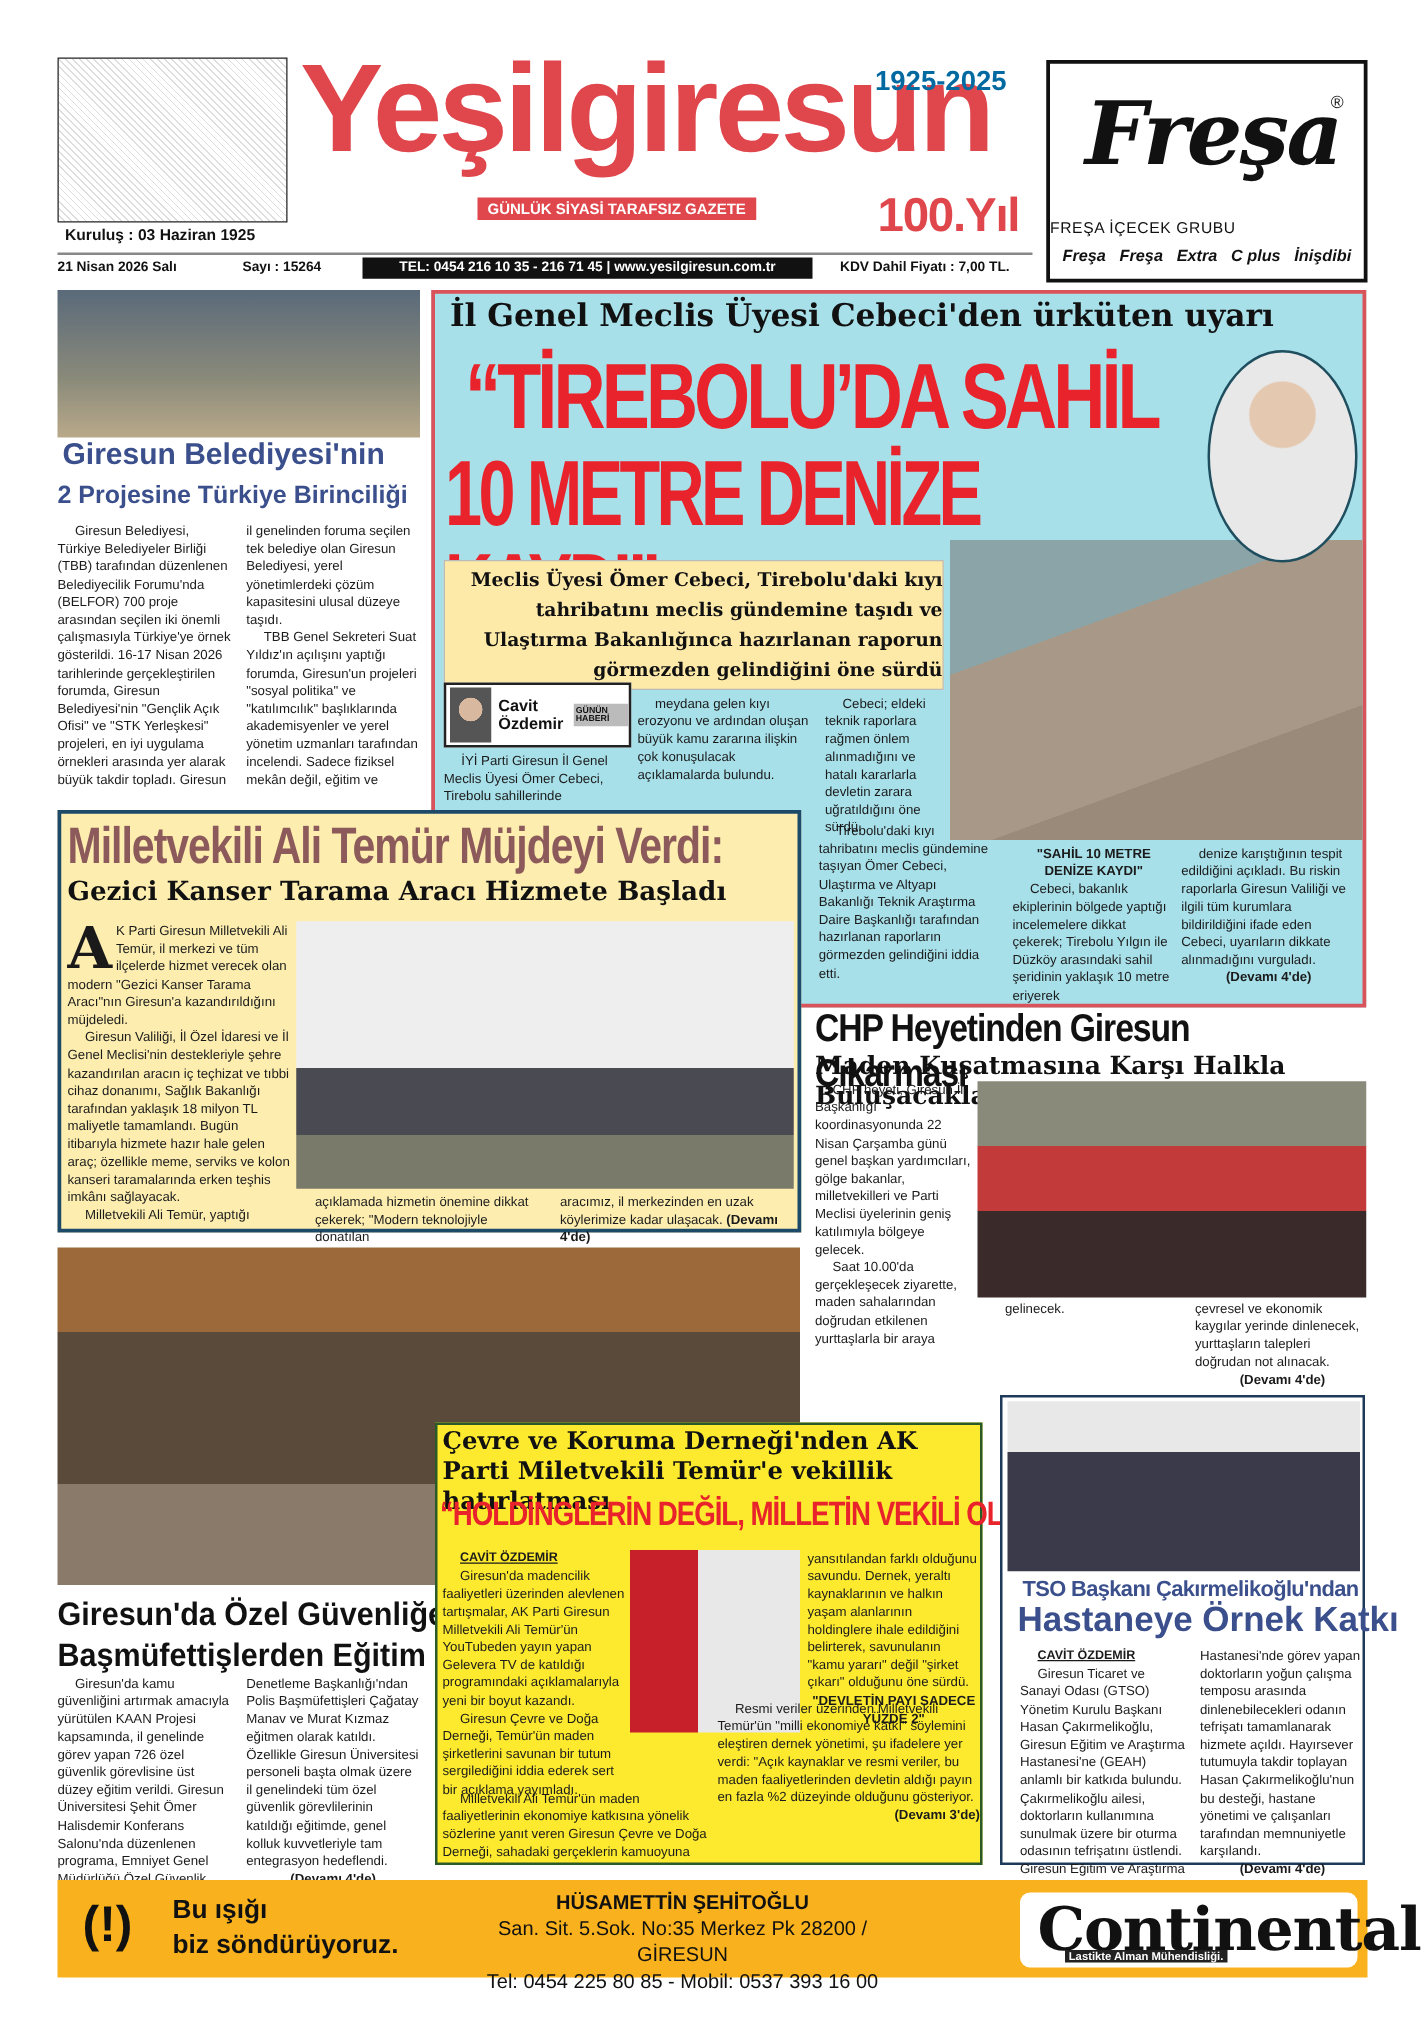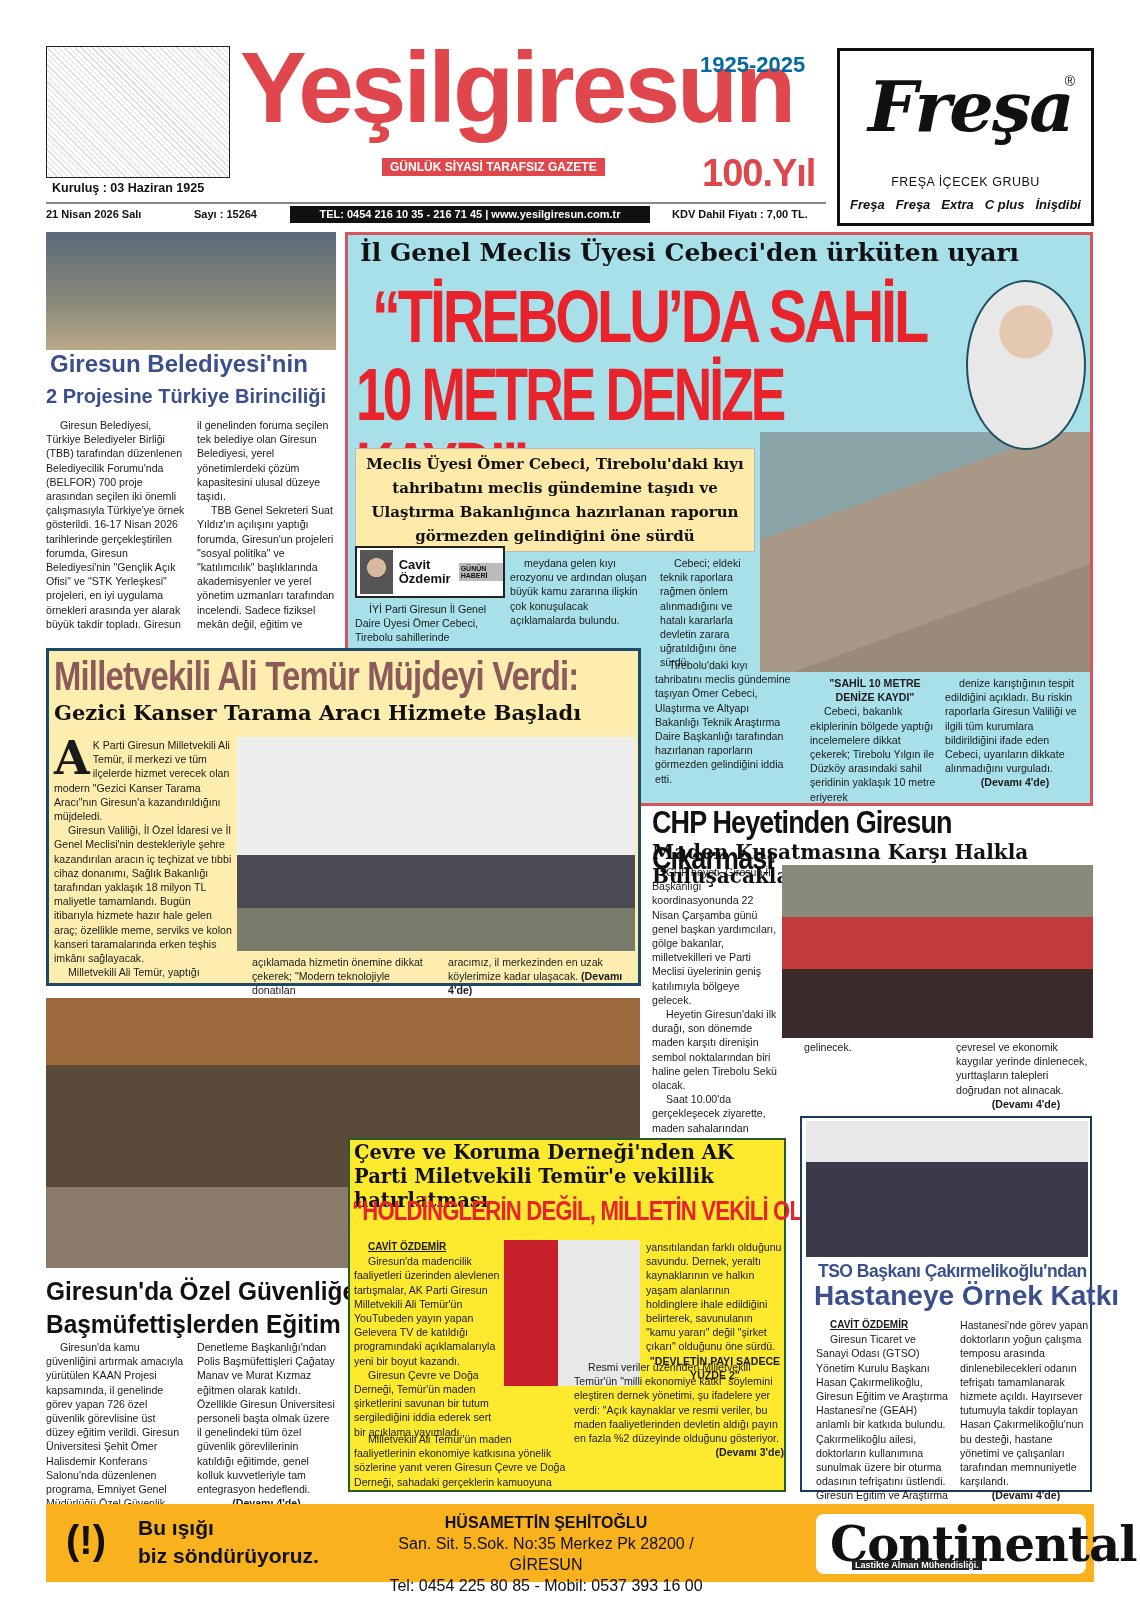--- a/index.html
+++ b/index.html
@@ -18,35 +18,35 @@
 #slogan{left:382px;top:158px;background:#e0474c;color:#fff;font-size:12px;font-weight:bold;padding:2px 8px}
 #hundred{left:702px;top:152px;font-size:38px;font-weight:bold;color:#e0474c;letter-spacing:-1px}
 #topline{left:46px;top:202px;width:780px;height:2px;background:#888}
 #date{left:46px;top:208px;font-size:11px;font-weight:bold}
 #issue{left:194px;top:208px;font-size:11px;font-weight:bold}
 #tel{left:290px;top:206px;width:360px;height:17px;background:#111;color:#fff;font-size:11px;font-weight:bold;text-align:center;line-height:17px}
 #price{left:672px;top:208px;font-size:11px;font-weight:bold}
 #fresa{left:837px;top:48px;width:257px;height:178px;border:3px solid #111;background:#fff}
 #fresa .big{position:absolute;left:28px;top:14px;font-size:70px;font-weight:bold;font-style:italic;font-family:"DejaVu Serif",serif;letter-spacing:-2px}
 #fresa .reg{position:absolute;right:16px;top:22px;font-size:14px}
-#fresa .grp{position:absolute;left:0;width:100%;top:124px;text-align:center;font-size:12.5px;letter-spacing:0.5px}
+#fresa .grp{position:absolute;left:0;width:100%;top:124px;text-align:left;font-size:12.5px;letter-spacing:0.5px}
 #fresa .brands{position:absolute;left:10px;right:10px;top:146px;display:flex;justify-content:space-between;font-size:13px;font-weight:bold;font-style:italic}
 
 #p1{left:46px;top:232px;width:290px;height:118px;background:linear-gradient(#5a6a7a,#8a8a7a 60%,#b9a98a)}
 #h1a{left:50px;top:350px;font-size:24px;font-weight:bold;color:#3a4f8c;font-family:"Liberation Sans",sans-serif}
 #h1b{left:46px;top:385px;font-size:20px;font-weight:bold;color:#3a4f8c}
 #t1{left:46px;top:418px;width:290px;height:226px}
 
 #mainbox{left:345px;top:232px;width:748px;height:574px;border:3px solid #d9545a;background:#a8e0ea}
 #kicker{left:360px;top:238px;font-size:25px;font-weight:bold;font-family:"DejaVu Serif",serif;color:#111}
 #mh1{left:372px;top:280px;font-size:74px;font-weight:bold;color:#e8232b;letter-spacing:-4px;font-family:"Liberation Sans",sans-serif;line-height:74px;transform:scaleX(0.78);transform-origin:left top}
 #mh2{left:356px;top:358px;font-size:74px;font-weight:bold;color:#e8232b;letter-spacing:-4px;line-height:74px;transform:scaleX(0.72);transform-origin:left top}
 #ceb-photo{left:966px;top:280px;width:120px;height:170px;border-radius:50%;border:2px solid #1f4e5f;background:radial-gradient(circle at 50% 30%,#e5c8b0 0 20%,#e8e8e8 21% 100%)}
 #beach{left:760px;top:432px;width:330px;height:240px;background:linear-gradient(160deg,#8ba4a8 0 30%,#a89888 30% 70%,#9a8a7a 70%)}
-#deck{left:355px;top:448px;width:400px;height:104px;background:#fde9a8;border:1px solid #bbb;text-align:center;font-family:"DejaVu Serif",serif;font-weight:bold;font-size:15px;line-height:24px;padding-top:3px}
+#deck{left:355px;top:448px;width:400px;height:104px;background:#fde9a8;border:1px solid #bbb;text-align:right;font-family:"DejaVu Serif",serif;font-weight:bold;font-size:15px;line-height:24px;padding-top:3px}
 #byline{left:355px;top:546px;width:150px;height:52px;background:#fff;border:2px solid #222;display:flex;align-items:center}
 #byline .ph{width:44px;height:44px;background:radial-gradient(circle at 50% 40%,#d9b8a0 0 30%,#555 31%);margin-left:3px}
 #byline .nm{font-weight:bold;font-size:13px;line-height:14px;margin-left:6px}
 #byline .tag{font-size:7px;font-weight:bold;margin-left:8px;background:#bbb;padding:2px}
 #c1{left:355px;top:602px;width:150px}
 #c2{left:510px;top:556px;width:140px}
 #c3{left:660px;top:556px;width:100px}
 #c4{left:655px;top:658px;width:140px}
 #c5{left:810px;top:676px;width:130px}
 #c6{left:945px;top:676px;width:140px}
@@ -140,21 +140,21 @@
 <div class="abs" id="mh1">“TİREBOLU’DA SAHİL</div>
 <div class="abs" id="mh2">10 METRE DENİZE KAYDI”</div>
 <div class="abs photo" id="ceb-photo"></div>
 <div class="abs" id="deck">Meclis Üyesi Ömer Cebeci, Tirebolu'daki kıyı tahribatını meclis gündemine taşıdı ve Ulaştırma Bakanlığınca hazırlanan raporun görmezden gelindiğini öne sürdü</div>
 <div class="abs" id="byline">
  <div class="ph"></div>
  <div class="nm"><span>Cavit</span><br><span>Özdemir</span></div>
  <span class="tag">GÜNÜN HABERİ</span>
 </div>
 <div class="abs txt" id="c1">
-    <p>İYİ Parti Giresun İl Genel Daire Üyesi Ömer Cebeci, Tirebolu sahillerinde</p>
+    <p>İYİ Parti Giresun İl Genel Meclis Üyesi Ömer Cebeci, Tirebolu sahillerinde</p>
   </div>
 <div class="abs txt" id="c2">
     <p>meydana gelen kıyı erozyonu ve ardından oluşan büyük kamu zararına ilişkin çok konuşulacak açıklamalarda bulundu.</p>
   </div>
 <div class="abs txt" id="c3">
     <p>Cebeci; eldeki teknik raporlara rağmen önlem alınmadığını ve hatalı kararlarla devletin zarara uğratıldığını öne sürdü.</p>
   </div>
 <div class="abs txt" id="c4">
     <p>Tirebolu'daki kıyı tahribatını meclis gündemine taşıyan Ömer Cebeci, Ulaştırma ve Altyapı Bakanlığı Teknik Araştırma Daire Başkanlığı tarafından hazırlanan raporların görmezden gelindiğini iddia etti.</p>
   </div>
@@ -178,21 +178,20 @@
  <p>Milletvekili Ali Temür, yaptığı</p>
 </div>
 <div class="abs txt" id="tc2"><span>açıklamada hizmetin önemine dikkat çekerek; "Modern teknolojiyle donatılan</span></div>
 <div class="abs txt" id="tc3"><span>aracımız, il merkezinden en uzak köylerimize kadar ulaşacak.</span> <b>(Devamı 4'de)</b></div>
 
 <div class="abs" id="ch1">CHP Heyetinden Giresun Çıkarması</div>
 <div class="abs" id="ch2">Maden Kuşatmasına Karşı Halkla Buluşacaklar</div>
 <div class="abs photo" id="chpphoto"></div>
 <div class="abs txt" id="cc1">
  <p>CHP heyeti, Giresun İl Başkanlığı koordinasyonunda 22 Nisan Çarşamba günü genel başkan yardımcıları, gölge bakanlar, milletvekilleri ve Parti Meclisi üyelerinin geniş katılımıyla bölgeye gelecek.</p>
- <p>Heyetin Giresun'daki ilk durağı, son dönemde maden karşıtı direnişin sembol noktalarından biri haline gelen Tirebolu Sekü olacak.</p>
  <p>Saat 10.00'da gerçekleşecek ziyarette, maden sahalarından doğrudan etkilenen yurttaşlarla bir araya</p>
 </div>
 <div class="abs txt" id="cc2">
  <span>gelinecek.</span>
 </div>
 <div class="abs txt" id="cc3">
  <span>çevresel ve ekonomik kaygılar yerinde dinlenecek, yurttaşların talepleri doğrudan not alınacak.</span>
  <span class="dev">(Devamı 4'de)</span>
 </div>
 

